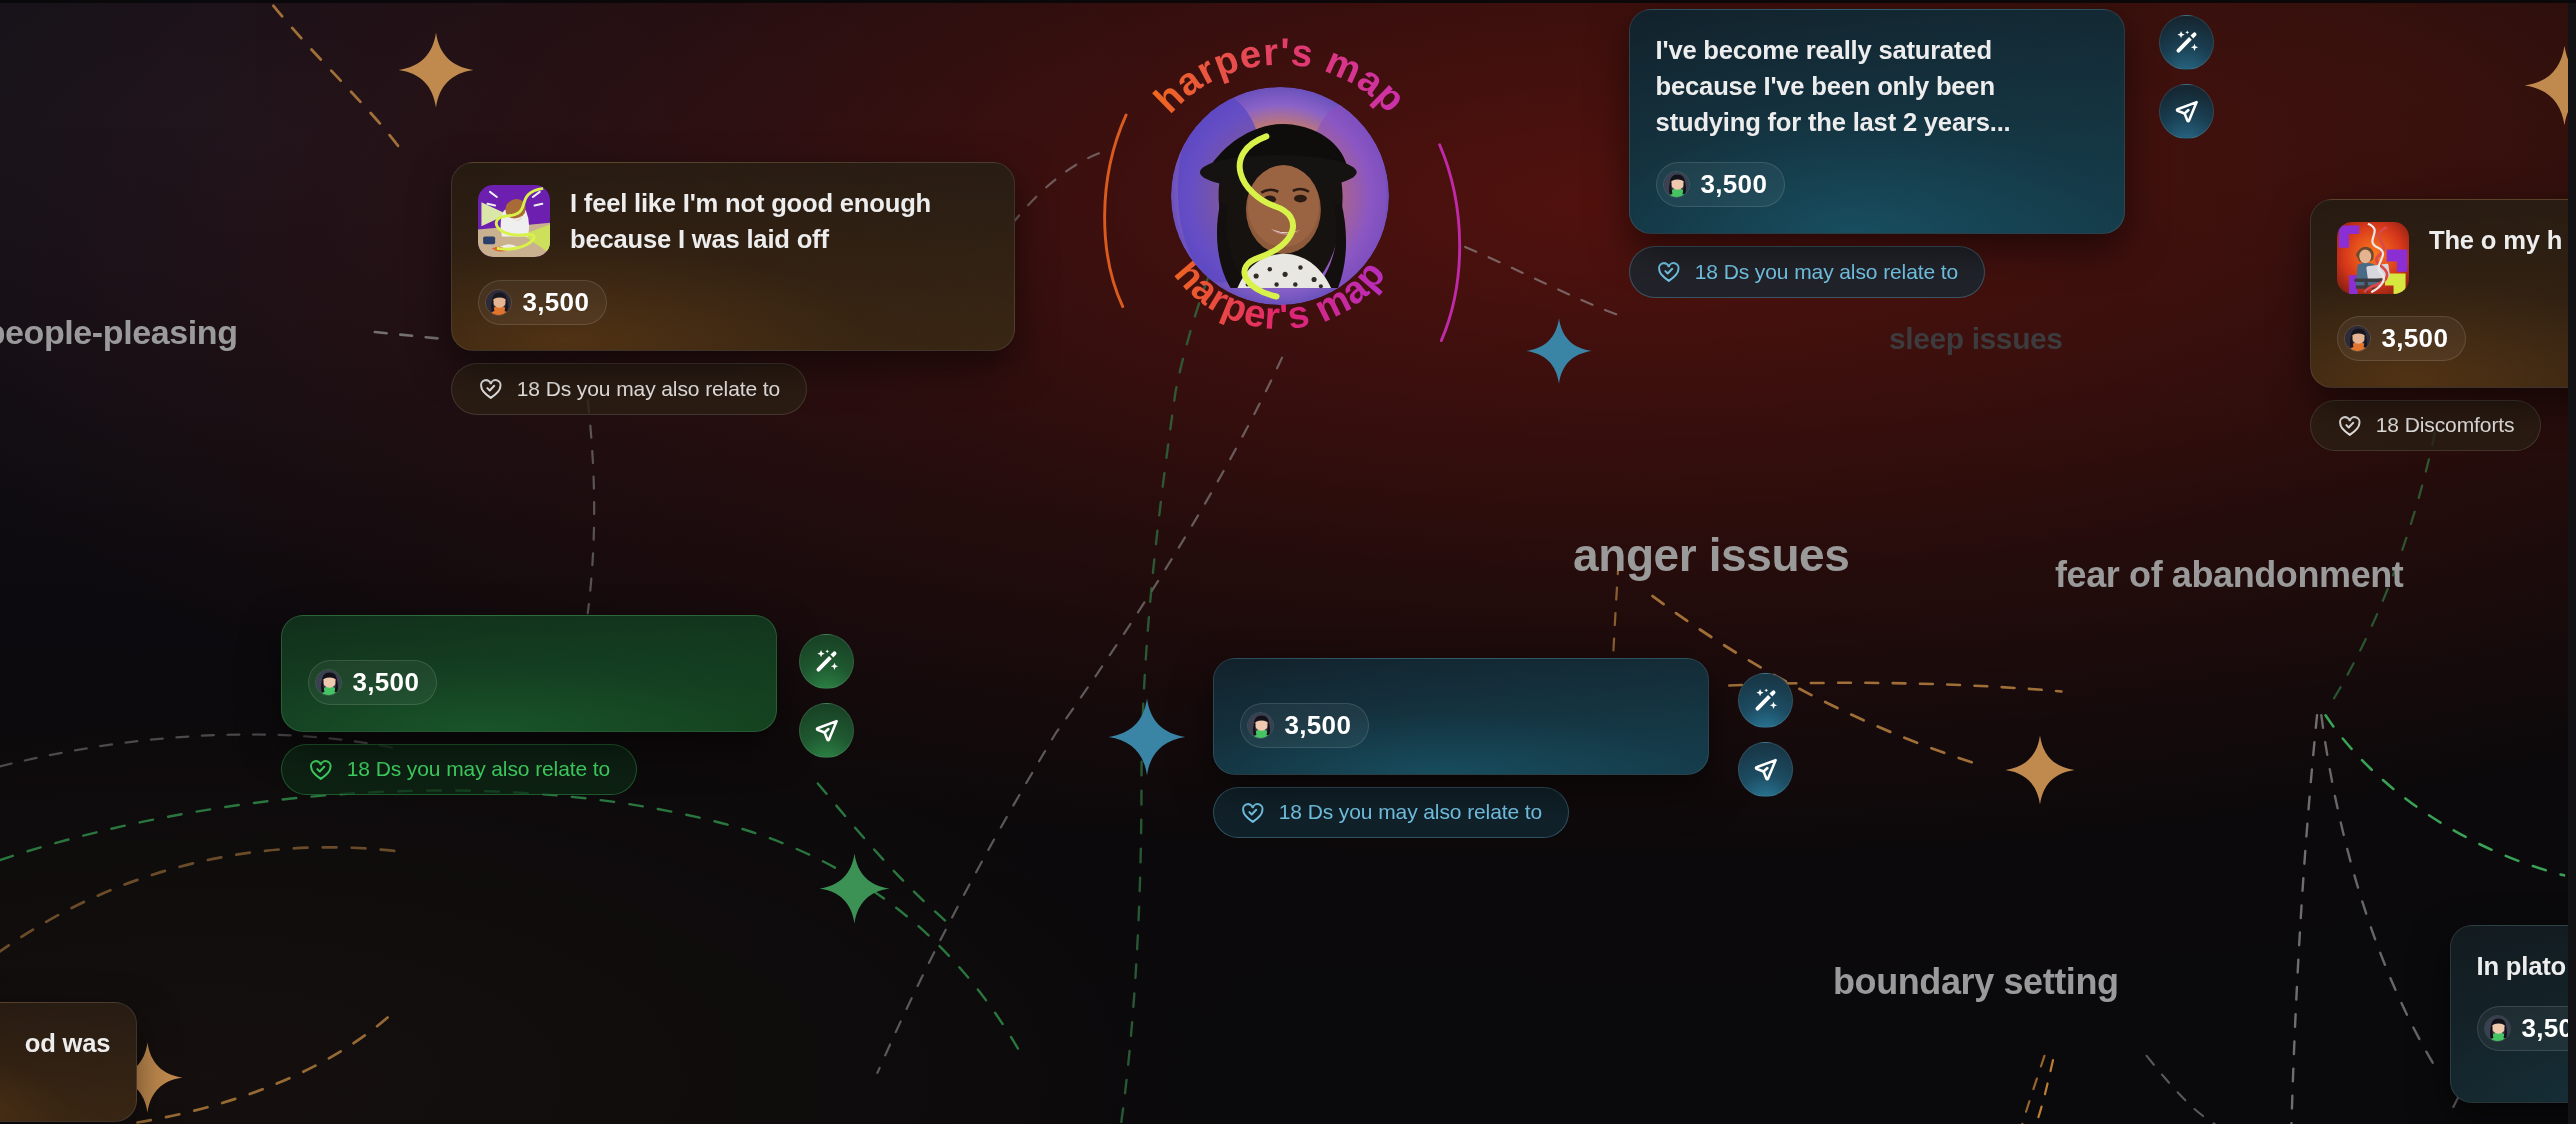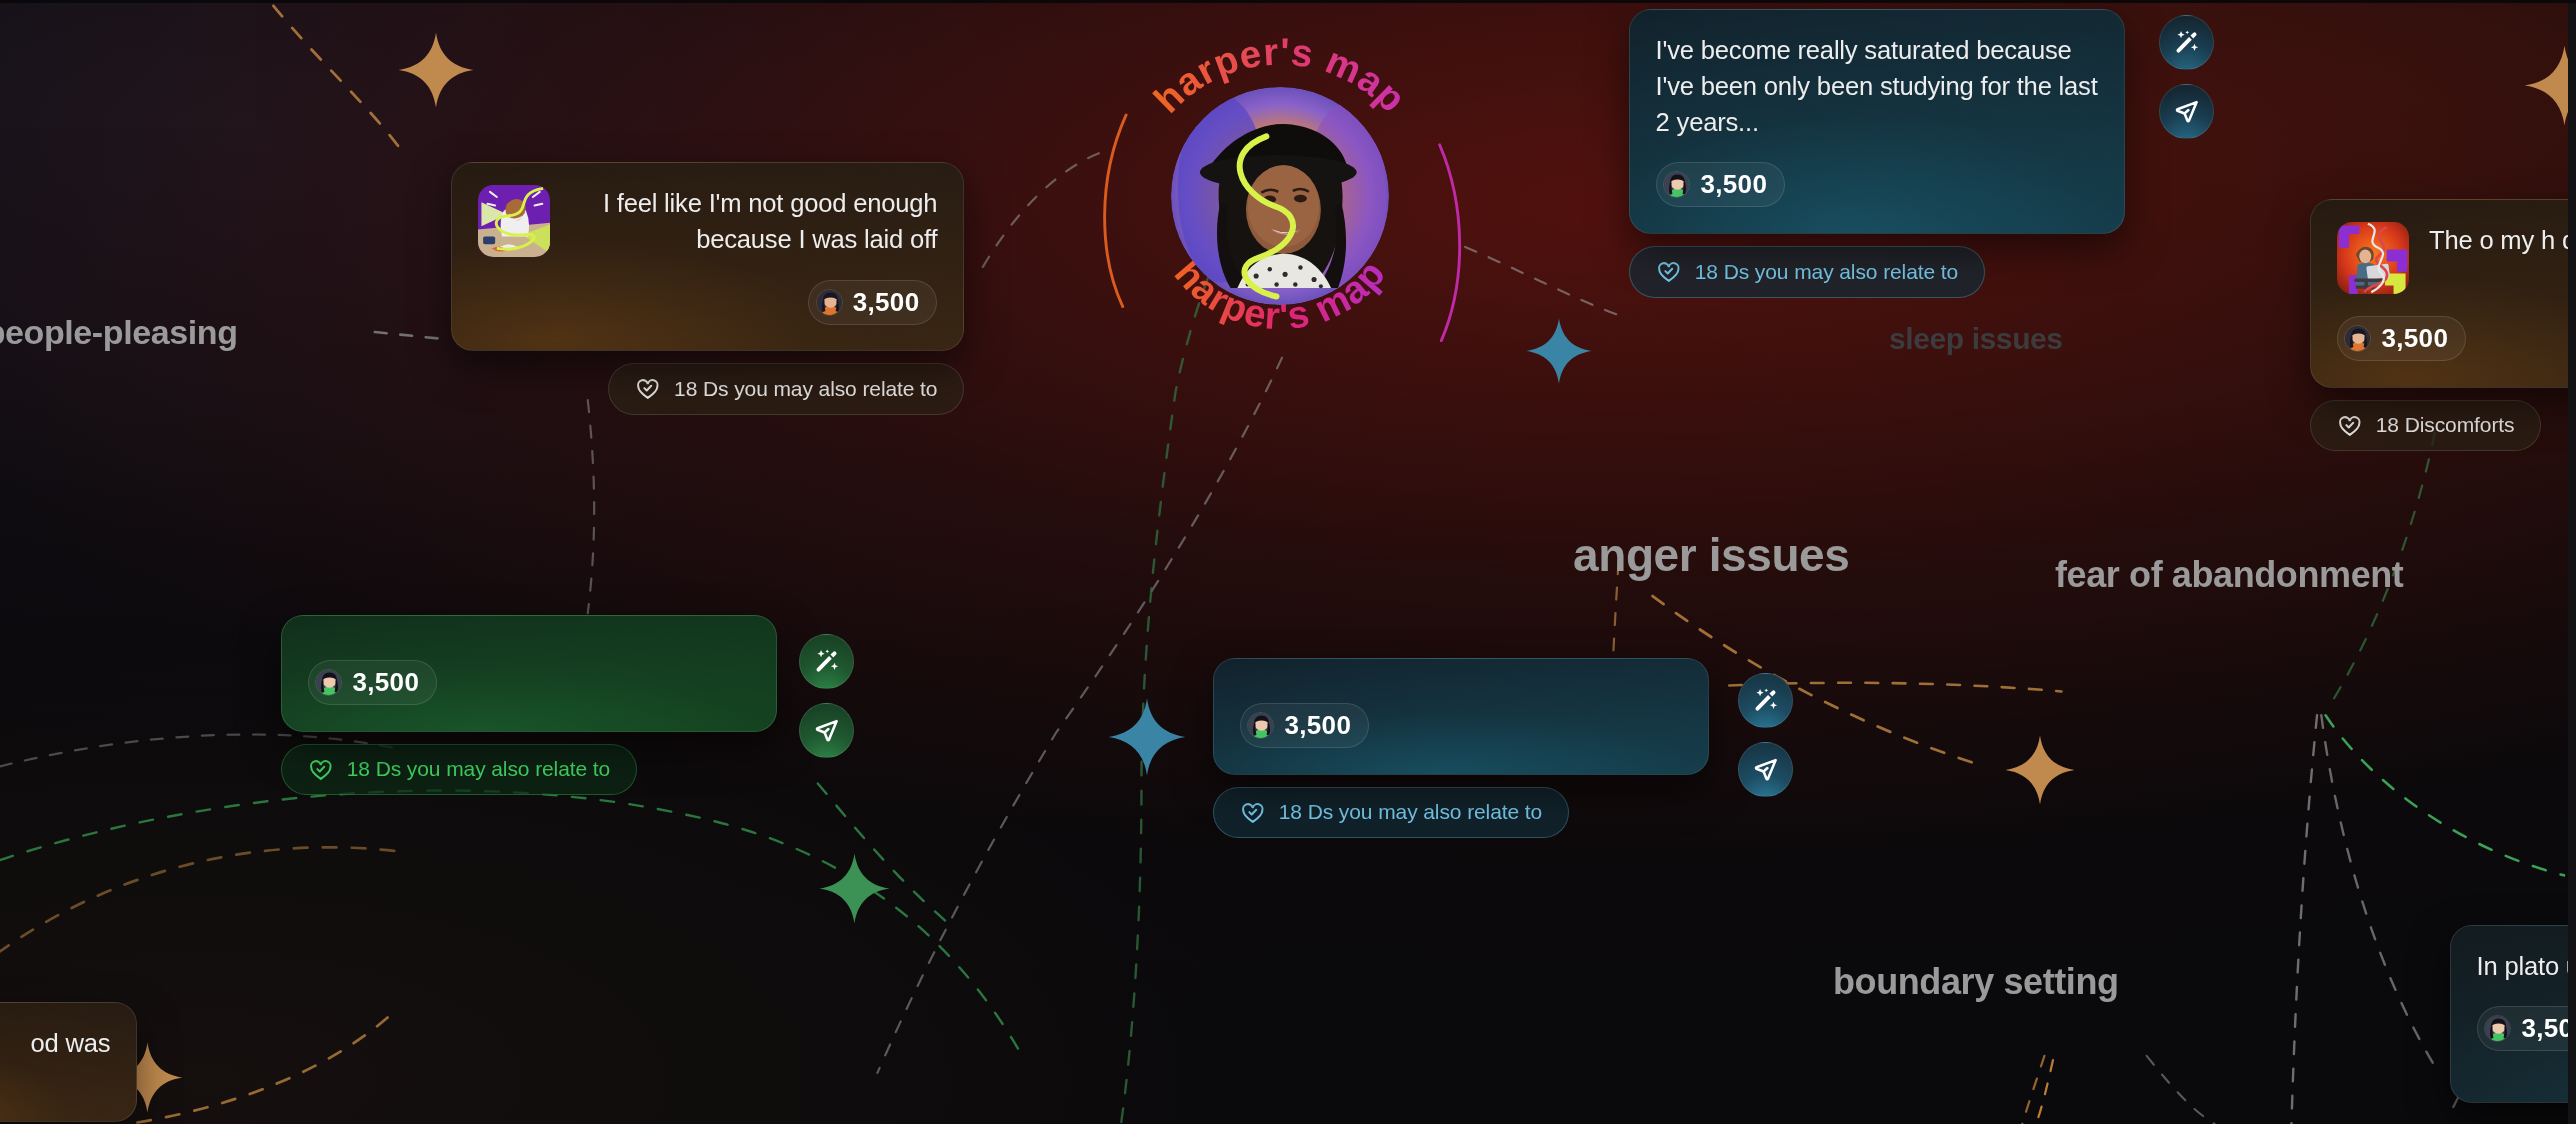--- a/index.html
+++ b/index.html
@@ -54,21 +54,21 @@
     border:0.9px solid rgba(255,255,255,0.10);
     position:relative;
     overflow:hidden;
   }
   .card .row { display:flex; gap:20.4px; align-items:flex-start; }
   .thumb {
     width:72px; height:72px; border-radius:15.3px; flex:0 0 72px;
     overflow:hidden; position:relative;
   }
   .quote {
-    font-size:25.6px; line-height:1.42; font-weight:400;
+    font-size:25.6px; line-height:1.42; font-weight:700;
     color:#ededee; letter-spacing:-0.2px;
   }
   .count {
     display:inline-flex; align-items:center; gap:10.2px;
     border:0.9px solid rgba(255,255,255,0.12);
     border-radius:851px; padding:6px 17px 6px 6.8px;
     margin-top:22px;
   }
   .count .avatar {
     width:27px; height:27px; border-radius:50%;
@@ -315,21 +315,21 @@
               <circle cx="90" cy="232" r="2.4"></circle>
               <circle cx="176" cy="234" r="2.4"></circle>
           </g>
 
           <path d="M112 58 C58 78 82 126 122 140 C158 152 146 186 104 200 C72 210 86 238 124 246" stroke="#d8f24a" stroke-width="7" fill="none" stroke-linecap="round"></path>
         </g>
       </svg>
     </div>
   </div>
 
-  <div class="node t-amber" style="left:451px;top:162px;width:513px;text-align:right;">
+  <div class="node t-amber" style="left:451px;top:162px;width:564px;">
     <div class="card">
       <div class="row">
         <div class="thumb">
           <svg viewBox="0 0 84 84" width="72" height="72">
             <rect width="84" height="84" fill="#6d1fb0"></rect>
             <path d="M0 52 L84 44 L84 84 L0 84 Z" fill="#c9b08f"></path>
             <path d="M4 20 L34 34 L4 48 Z" fill="#dbe7a8"></path>
             <path d="M52 58 L84 46 L84 80 Z" fill="#cde05c"></path>
             <path d="M30 30 q14 -12 26 0 q6 14 2 30 l-30 0 q-4 -18 2 -30 Z" fill="#efefef"></path>
             <path d="M34 22 q10 -10 20 -2 q4 10 -2 16 q-10 6 -18 0 q-4 -8 0 -14 Z" fill="#a86a37"></path>

